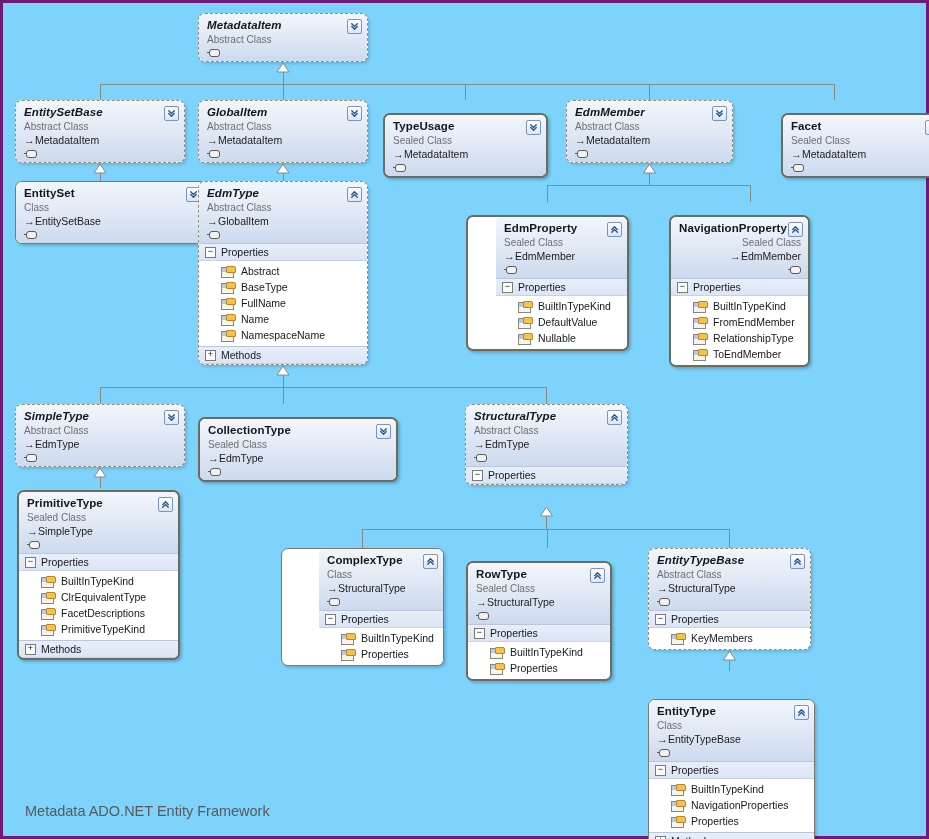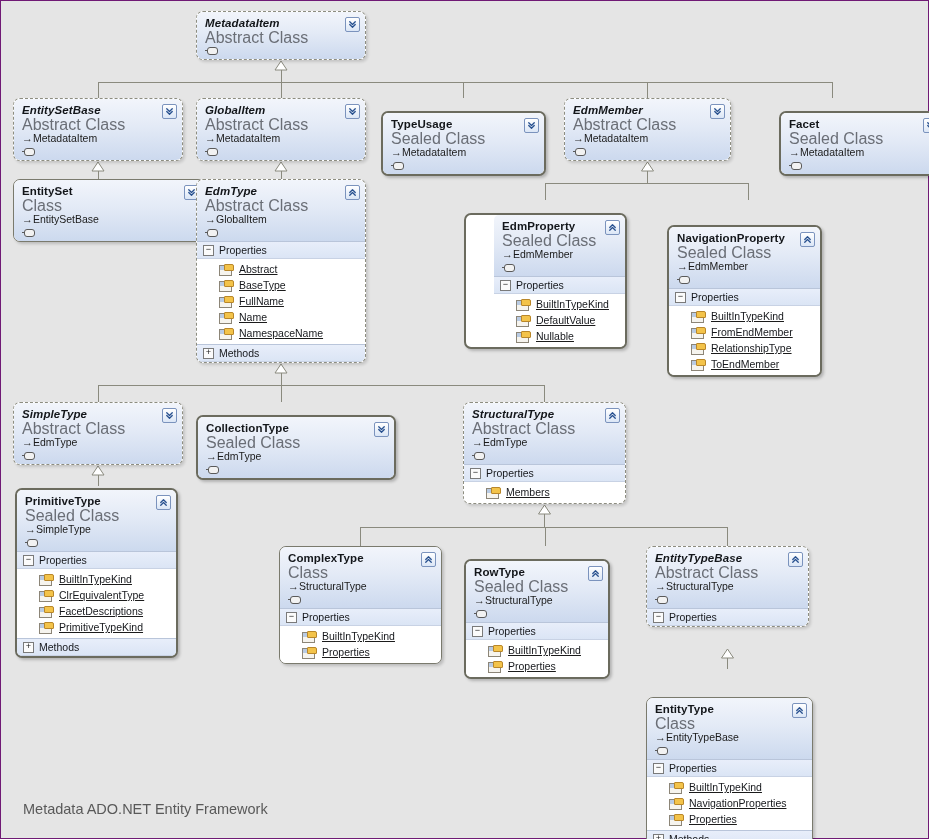--- a/index.html
+++ b/index.html
@@ -5,23 +5,23 @@
   html,body{margin:0;padding:0;}
   body{
     width:929px;height:839px;
     background:#ffffff;
     font-family:"Liberation Sans", sans-serif;
     position:relative;
     overflow:hidden;
   }
   #canvas{
     position:absolute;left:0;top:0;width:929px;height:839px;
-    border:1px solid #701a75;
+    border:3px solid #701a75;
     box-sizing:border-box;
-    background:#e5e5e5;
+    background:#7dd3fc;
   }
   svg.links{position:absolute;left:0;top:0;width:929px;height:839px;pointer-events:none;}
 
   
   .cls{
     position:absolute;
     box-sizing:border-box;
     background:#ffffff;
     border-radius:7px;
     font-size:11px;
@@ -47,21 +47,21 @@
     position:relative;
     border-radius:5px 5px 0 0;
   }
   .cls.noprops .hdr{border-radius:5px;}
   .cname{
     font-size:11.5px;font-weight:bold;color:#13161a;
     line-height:13px;letter-spacing:.1px;
     padding-right:20px;white-space:nowrap;
   }
   .cls.abstract .cname{font-style:italic;}
-  .ckind{font-size:16px;color:#6a6e76;line-height:13px;margin-top:1px;}
+  .ckind{font-size:10px;color:#6a6e76;line-height:13px;margin-top:1px;}
   .cbase{font-size:10.5px;color:#1b1b1b;line-height:13px;margin-top:1px;white-space:nowrap;}
   .arrow-g{display:inline-block;width:11px;color:#2b2b2b;font-size:11px;}
   .pinrow{height:11px;padding-top:1px;}
 
   
   .chev{
     position:absolute;right:5px;top:5px;
     width:13px;height:13px;
     border:1px solid #7b93bd;
     border-radius:2px;
@@ -88,21 +88,21 @@
     padding:2px 6px 2px 6px;
     font-size:10.5px;color:#16181c;
     display:flex;align-items:center;gap:5px;
   }
   .pm{
     width:9px;height:9px;border:1px solid #7a7a7a;background:#fbfbfb;
     display:inline-flex;align-items:center;justify-content:center;
     font-size:9px;line-height:7px;color:#1a1a1a;font-family:"Liberation Mono",monospace;
     flex:0 0 auto;
   }
-  .memlist{background:#ffffff;padding:2px 0 3px 0;text-decoration:underline;}
+  .memlist{background:#ffffff;padding:2px 0 3px 0;}
   .mem{
     display:flex;align-items:center;gap:7px;
     padding:1px 6px 1px 22px;
     font-size:10.5px;color:#16181c;line-height:14px;
     white-space:nowrap;
   }
   .pico{width:13px;height:11px;position:relative;flex:0 0 auto;}
   .pico .bx{position:absolute;left:0;top:1px;width:11px;height:9px;background:#f6f4ee;border:1px solid #8c8577;}
   .pico .bl{position:absolute;left:1px;top:2px;width:4px;height:4px;background:#b9cbe3;}
   .pico .yl{position:absolute;left:5px;top:0px;width:8px;height:5px;background:#f3c34a;border:1px solid #b9872a;border-radius:1px 2px 1px 1px;}
@@ -344,21 +344,21 @@
           <div class="mem">
             <span class="pico">
               <span class="bx"></span>
               <span class="bl"></span>
               <span class="yl"></span>
             </span>
             <span>Nullable</span>
           </div>
         </div>
       </div>
-      <div class="cls sealed" style="left: 666px; top: 211px; width: 155px;">
+      <div class="cls sealed" style="left: 666px; top: 199px; width: 141px; text-align: right;">
         <div class="hdr">
           <div class="cname">NavigationProperty</div>
           <div class="ckind">Sealed Class</div>
           <div class="cbase"><span class="arrow-g">→</span><span>EdmMember</span></div>
           <div class="pinrow"><span class="pin"><b></b><i></i></span></div>
           <div class="chev">
             <svg width="11" height="11" viewBox="0 0 10 12">
               <path d="M2,6 L5,3 L8,6 M2,9 L5,6 L8,9" fill="none" stroke="#27508f" stroke-width="1.4" stroke-linecap="round" stroke-linejoin="round"></path>
             </svg>
           </div>
@@ -437,30 +437,20 @@
           <div class="chev">
             <svg width="11" height="11" viewBox="0 0 10 12">
               <path d="M2,6 L5,3 L8,6 M2,9 L5,6 L8,9" fill="none" stroke="#27508f" stroke-width="1.4" stroke-linecap="round" stroke-linejoin="round"></path>
             </svg>
           </div>
         </div>
         <div class="comp-hdr">
           <span class="pm">−</span>
           <span>Properties</span>
         </div>
-        <div class="memlist">
-          <div class="mem">
-            <span class="pico">
-              <span class="bx"></span>
-              <span class="bl"></span>
-              <span class="yl"></span>
-            </span>
-            <span>Members</span>
-          </div>
-        </div>
       </div>
       <div class="cls sealed" style="left: 14px; top: 474px; width: 163px;">
         <div class="hdr">
           <div class="cname">PrimitiveType</div>
           <div class="ckind">Sealed Class</div>
           <div class="cbase"><span class="arrow-g">→</span><span>SimpleType</span></div>
           <div class="pinrow"><span class="pin"><b></b><i></i></span></div>
           <div class="chev">
             <svg width="11" height="11" viewBox="0 0 10 12">
               <path d="M2,6 L5,3 L8,6 M2,9 L5,6 L8,9" fill="none" stroke="#27508f" stroke-width="1.4" stroke-linecap="round" stroke-linejoin="round"></path>
@@ -503,21 +493,21 @@
               <span class="yl"></span>
             </span>
             <span>PrimitiveTypeKind</span>
           </div>
         </div>
         <div class="comp-hdr">
           <span class="pm">+</span>
           <span>Methods</span>
         </div>
       </div>
-      <div class="cls concrete" style="left: 278px; top: 545px; width: 163px;">
+      <div class="cls concrete" style="left: 278px; top: 545px; width: 163px; padding-left: 37px;">
         <div class="hdr">
           <div class="cname">ComplexType</div>
           <div class="ckind">Class</div>
           <div class="cbase"><span class="arrow-g">→</span><span>StructuralType</span></div>
           <div class="pinrow"><span class="pin"><b></b><i></i></span></div>
           <div class="chev">
             <svg width="11" height="11" viewBox="0 0 10 12">
               <path d="M2,6 L5,3 L8,6 M2,9 L5,6 L8,9" fill="none" stroke="#27508f" stroke-width="1.4" stroke-linecap="round" stroke-linejoin="round"></path>
             </svg>
           </div>
@@ -588,20 +578,30 @@
           <div class="pinrow"><span class="pin"><b></b><i></i></span></div>
           <div class="chev">
             <svg width="11" height="11" viewBox="0 0 10 12">
               <path d="M2,6 L5,3 L8,6 M2,9 L5,6 L8,9" fill="none" stroke="#27508f" stroke-width="1.4" stroke-linecap="round" stroke-linejoin="round"></path>
             </svg>
           </div>
         </div>
         <div class="comp-hdr">
           <span class="pm">−</span>
           <span>Properties</span>
+        </div>
+        <div class="memlist">
+          <div class="mem">
+            <span class="pico">
+              <span class="bx"></span>
+              <span class="bl"></span>
+              <span class="yl"></span>
+            </span>
+            <span>KeyMembers</span>
+          </div>
         </div>
       </div>
       <div class="cls concrete" style="left: 645px; top: 668px; width: 167px; margin-top: 28px;">
         <div class="hdr">
           <div class="cname">EntityType</div>
           <div class="ckind">Class</div>
           <div class="cbase"><span class="arrow-g">→</span><span>EntityTypeBase</span></div>
           <div class="pinrow"><span class="pin"><b></b><i></i></span></div>
           <div class="chev">
             <svg width="11" height="11" viewBox="0 0 10 12">

